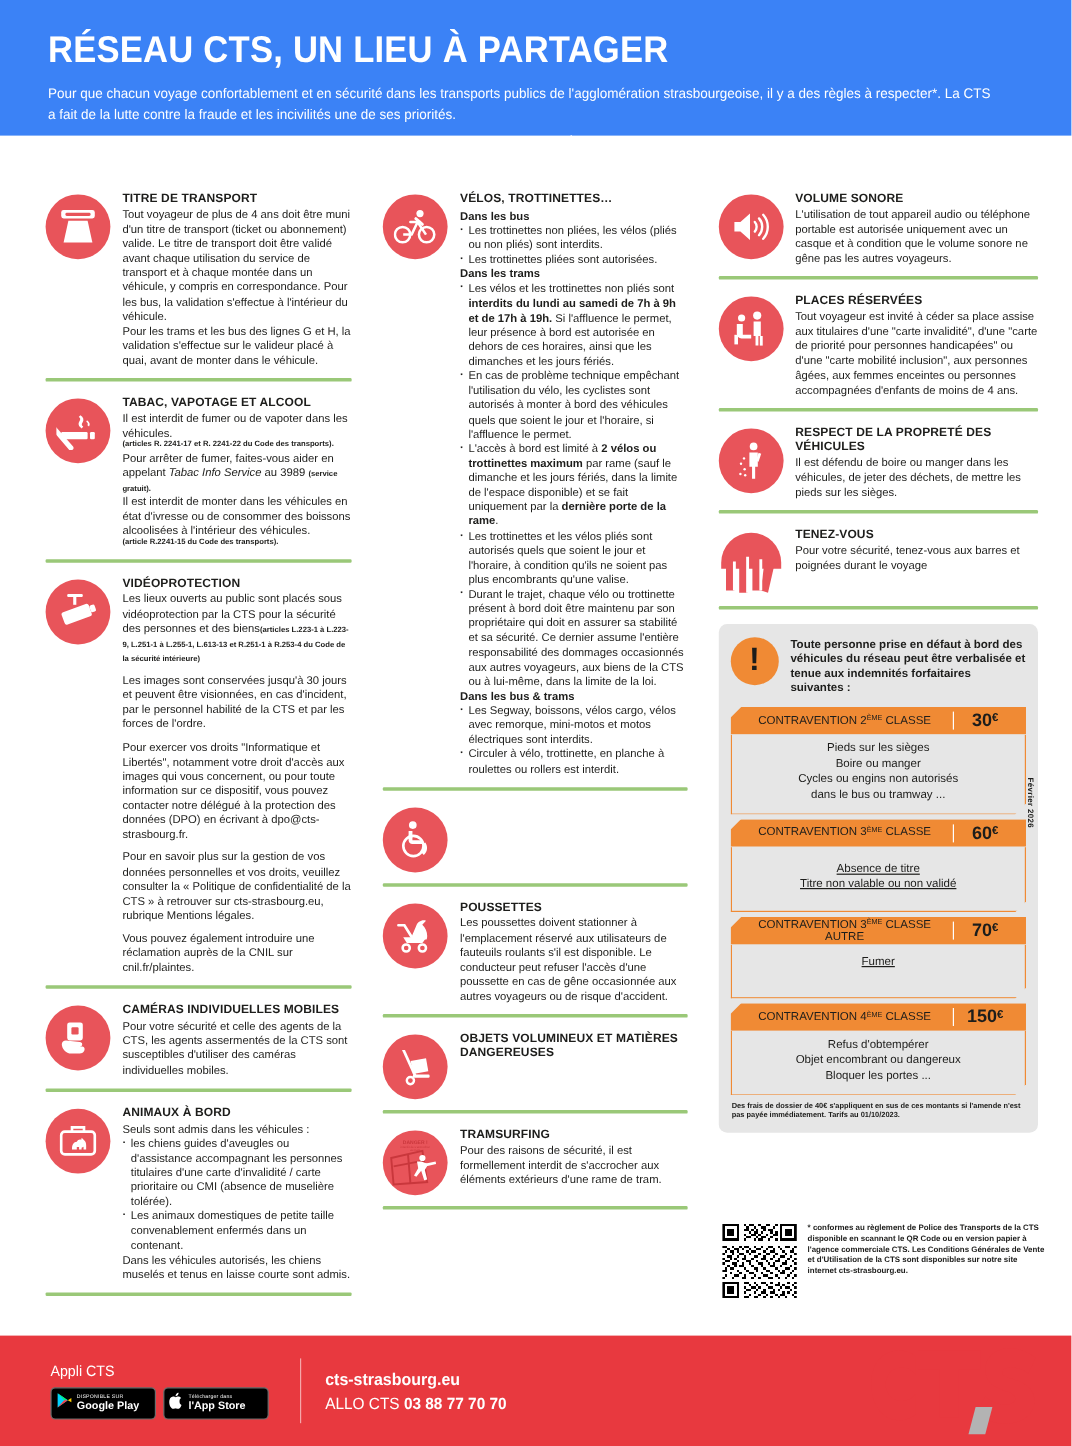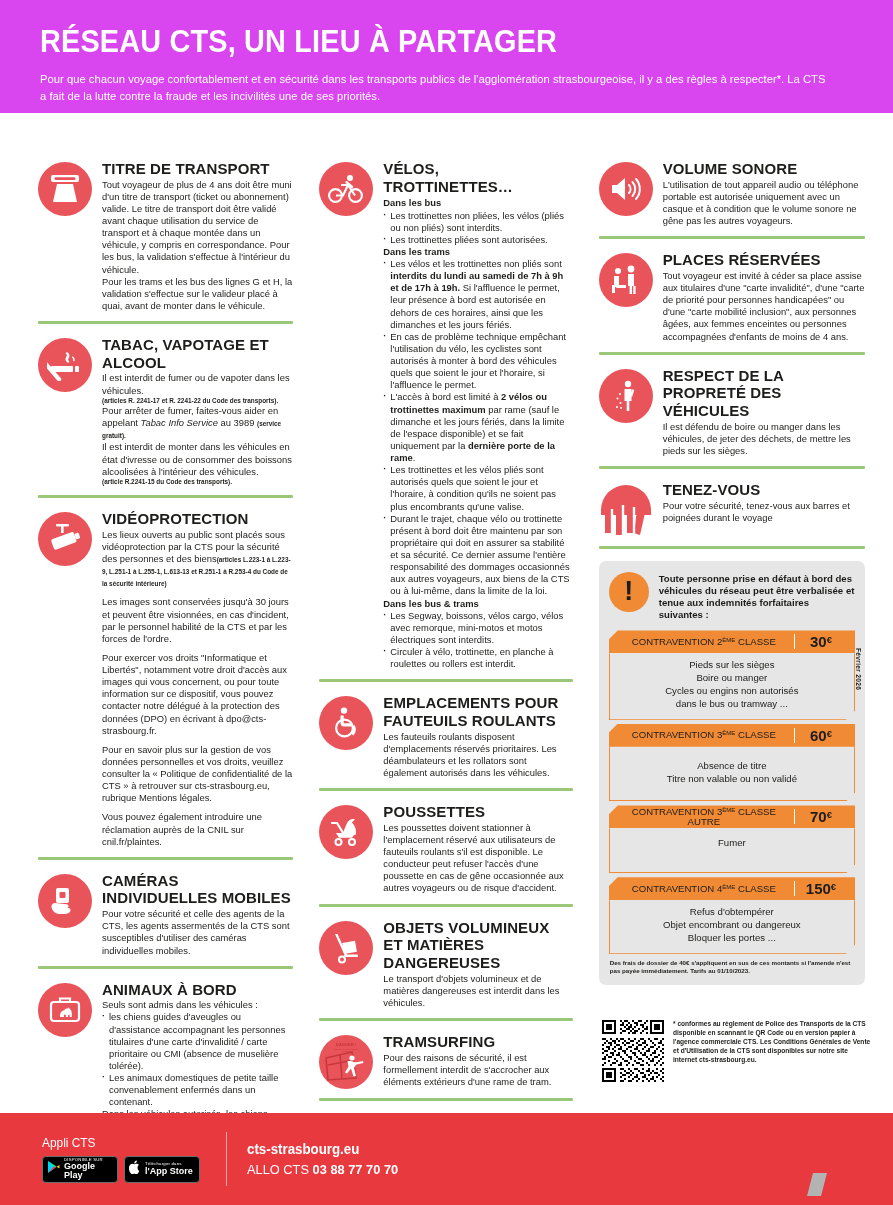--- a/index.html
+++ b/index.html
@@ -9,21 +9,21 @@
     background:#ffffff;
     font-family:"Liberation Sans","DejaVu Sans",sans-serif;
     color:#1d1d1b;
     overflow:hidden;
     position:relative;
   }
   .page{width:893px;height:1205px;position:relative;}
 
   
   .header{
-    background:#d946ef;
+    background:#3b82f6;
     color:#fff;
     padding:26px 40px 16px 40px;
     height:113px;
     box-sizing:border-box;
   }
   .header h1{
     margin:0 0 14px 0;
     font-size:31px;
     font-weight:bold;
     letter-spacing:0.2px;
@@ -71,21 +71,21 @@
   }
   .circ{
     width:54px;height:54px;border-radius:50%;
     background:#e8545a;
     display:flex;align-items:center;justify-content:center;
   }
   .circ svg{display:block;}
   .entry .body{flex:1 1 auto;min-width:0;}
   .entry h2{
     margin:0 0 1px 0;
-    font-size:15px;
+    font-size:10px;
     font-weight:bold;
     line-height:1.18;
     letter-spacing:0.1px;
   }
   .entry p{
     margin:0;
     font-size:9.4px;
     line-height:1.29;
   }
   .entry p + p{margin-top:7px;}
@@ -156,21 +156,21 @@
   }
   .fine-hd .amt sup{font-size:9.5px;vertical-align:0.42em;font-weight:bold;}
   .fine-bd{
     background:#e6e6e6;
     border:1.4px solid #f08a34;border-top:none;
     padding:6px 8px 8px 8px;
     text-align:center;
     font-size:9.6px;line-height:1.34;
     clip-path:polygon(0 0, 100% 0, 100% calc(100% - 9px), calc(100% - 9px) 100%, 0 100%);
   }
-  .fine-bd.tall{padding-top:13px;padding-bottom:15px;}
+  .fine-bd.tall{padding-top:13px;padding-bottom:15px;text-decoration:underline;}
   .fine-note{
     font-size:6.2px;line-height:1.38;font-weight:bold;margin:5px 1px 0 1px;
   }
 
   
   .rot-date{
     position:absolute;
     left:862px;top:648px;
     font-size:6.6px;font-weight:bold;color:#1d1d1b;
     transform:rotate(90deg);transform-origin:left top;
@@ -199,21 +199,21 @@
     background:#e8393f;
     display:flex;align-items:center;
   }
   .footer .appli{
     color:#fff;margin-left:42px;
   }
   .footer .appli .t{font-size:12.5px;margin-bottom:6px;transform:scaleX(0.95);transform-origin:left;}
   .badges{display:flex;gap:6px;}
   .badge{
     background:#000;border:1px solid #6d6d6d;border-radius:4px;
-    width:76px;height:27px;display:flex;align-items:center;
+    width:88px;height:27px;display:flex;align-items:center;
     padding:0 4px;box-sizing:border-box;color:#fff;
   }
   .badge .g{margin-right:4px;flex:0 0 auto;}
   .badge .tx{line-height:1.02;}
   .badge .tx .s{font-size:4.3px;display:block;letter-spacing:0.2px;}
   .badge .tx .b{font-size:9px;font-weight:bold;display:block;}
   .vline{
     width:1px;height:54px;background:#f5a6a9;margin:0 20px 0 26px;
   }
   .footer .site{color:#fff;}
@@ -409,24 +409,20 @@
             <svg width="32" height="32" viewBox="0 0 32 32">
                 <g fill="#fff">
               <circle cx="14" cy="3.6" r="3.2"></circle>
               <path d="M10.5 8.5h3.2v7.8h8.4v3.1h-8.4c-1.8 0-3.2-1.4-3.2-3.2z"></path>
               <path d="M22 19.5c1.6 2.1 1.3 5.1-.8 6.9l1.9 2.2c3.2-2.7 3.7-7.3 1.3-10.5z"></path>
               <circle cx="14.5" cy="21" r="8.4" fill="none" stroke="#fff" stroke-width="2.2"></circle>
             </g>
               </svg>
           </div>
         </div>
-        <div class="body">
-          <h2>EMPLACEMENTS POUR FAUTEUILS ROULANTS</h2>
-          <p>Les fauteuils roulants disposent d'emplacements réservés prioritaires. Les déambulateurs et les rollators sont également autorisés dans les véhicules.</p>
-        </div>
       </div>
 
       <div class="hr"></div>
 
       <div class="entry">
         <div class="icon-wrap">
           <div class="circ">
             <svg width="34" height="30" viewBox="0 0 34 30">
                 <g fill="#fff">
               <path d="M29 2.2c-3.5-1-7 1-8.2 4.4L16 18h13.5c.3-1 .5-2 .5-3.1 0-3.7-1.6-7-4.1-9.3z" transform="translate(-3,0)"></path>
@@ -454,21 +450,20 @@
               <path d="M5 2 L7.5 2 L17.5 24 L15 24 Z"></path>
               <rect x="14" y="22.5" width="14" height="2.6" rx="1"></rect>
               <rect x="13" y="10" width="13" height="11" transform="rotate(-10 19 15)"></rect>
               <circle cx="12" cy="27.5" r="3" fill="none" stroke="#fff" stroke-width="2"></circle>
             </g>
               </svg>
           </div>
         </div>
         <div class="body">
           <h2>OBJETS VOLUMINEUX ET MATIÈRES DANGEREUSES</h2>
-          <p>Le transport d'objets volumineux et de matières dangereuses est interdit dans les véhicules.</p>
         </div>
       </div>
 
       <div class="hr"></div>
 
       <div class="entry">
         <div class="icon-wrap">
           <div class="circ">
             <svg width="48" height="48" viewBox="0 0 48 48">
               <g fill="none" stroke="#c9373c" stroke-width="1.6">

